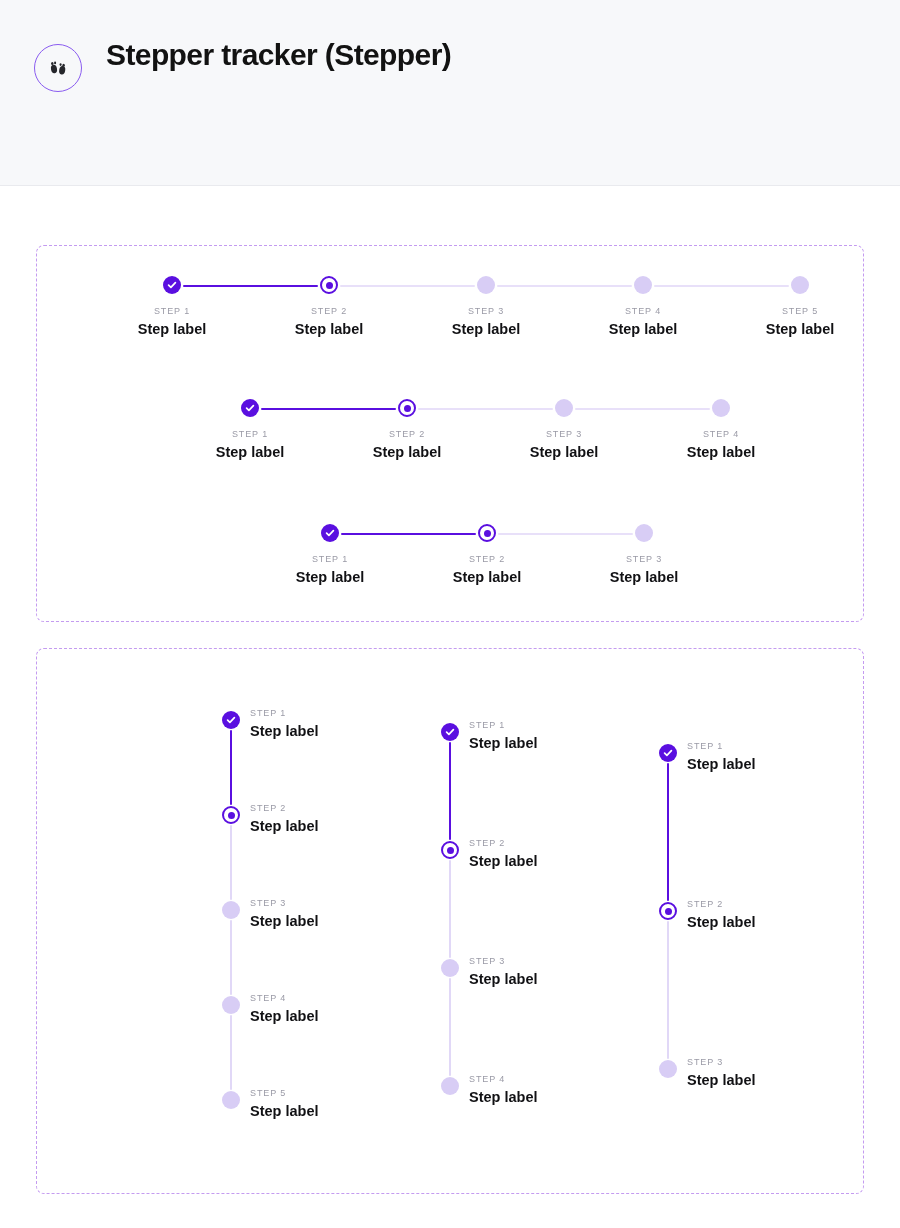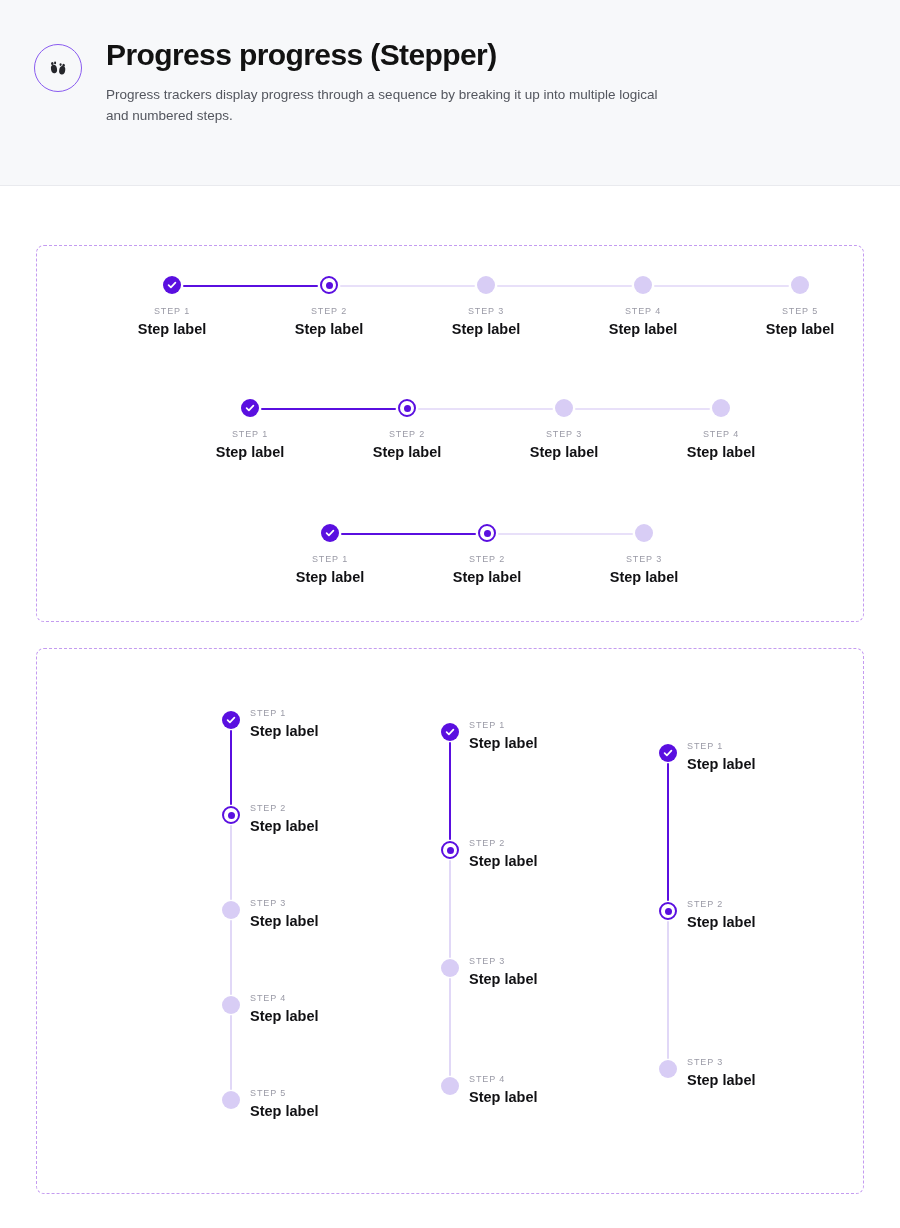--- a/index.html
+++ b/index.html
@@ -202,22 +202,21 @@
         <ellipse cx="8.0" cy="13.0" rx="3.0" ry="4.3" transform="rotate(-10 8 13)"></ellipse>
         <ellipse cx="6.3" cy="7.6" rx="1.25" ry="1.5"></ellipse>
         <ellipse cx="9.1" cy="6.9" rx="1.05" ry="1.3"></ellipse>
         <ellipse cx="16.2" cy="14.2" rx="3.0" ry="4.3" transform="rotate(10 16.2 14.2)"></ellipse>
         <ellipse cx="14.6" cy="8.6" rx="1.05" ry="1.3"></ellipse>
         <ellipse cx="17.6" cy="9.3" rx="1.25" ry="1.5"></ellipse>
       </g>
     </svg>
   </div>
   <div class="header-text">
-    <h1 class="page-title">Progress progress (Stepper)</h1>
-    <p class="page-subtitle">Progress trackers display progress through a sequence by breaking it up into multiple logical and numbered steps.</p>
+    <h1 class="page-title">Stepper tracker (Stepper)</h1>
   </div>
 </div>
 
 <div class="canvas">
   <div class="dashed-box" id="horizontal-section">
       <div class="h-stepper" style="left: 135px; top: 29px; width: 630px;">
         <div class="h-track">
           <div class="h-line done" style="left: 11px; width: 135px;"></div>
           <div class="h-line pending" style="left: 168px; width: 135px;"></div>
           <div class="h-line pending" style="left: 325px; width: 135px;"></div>

